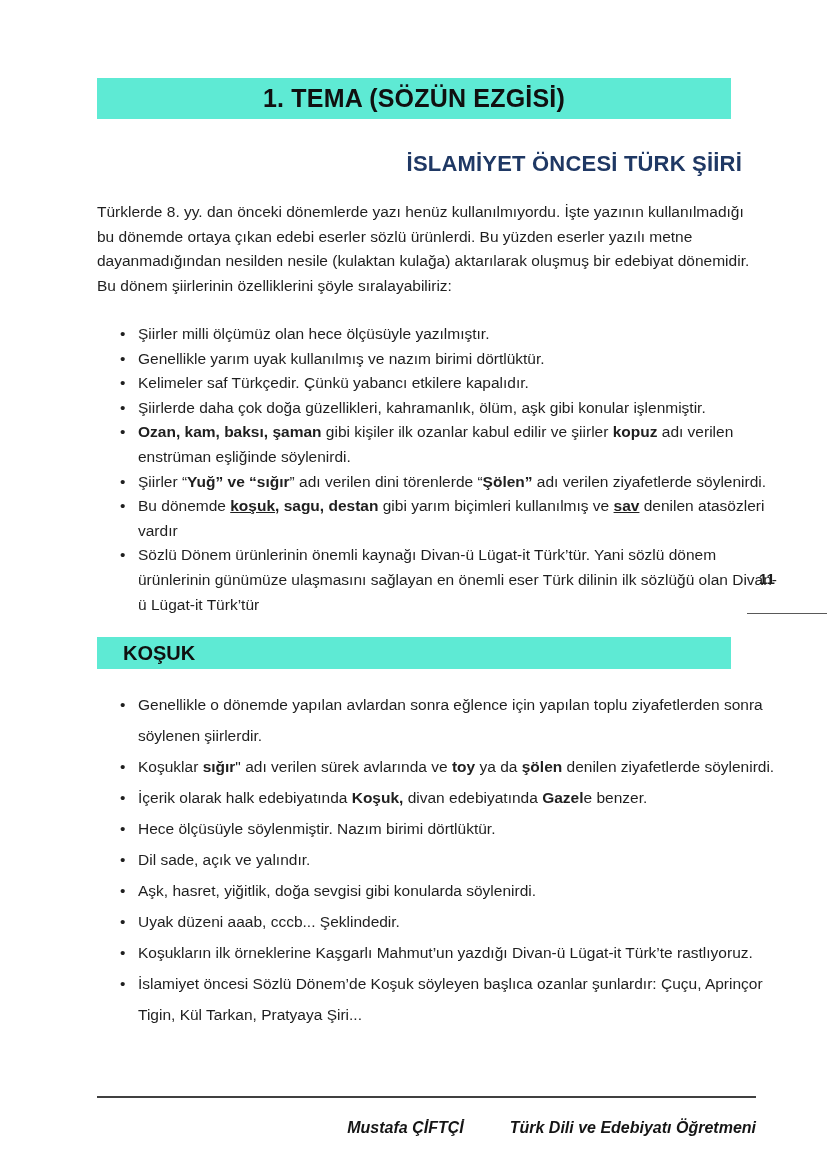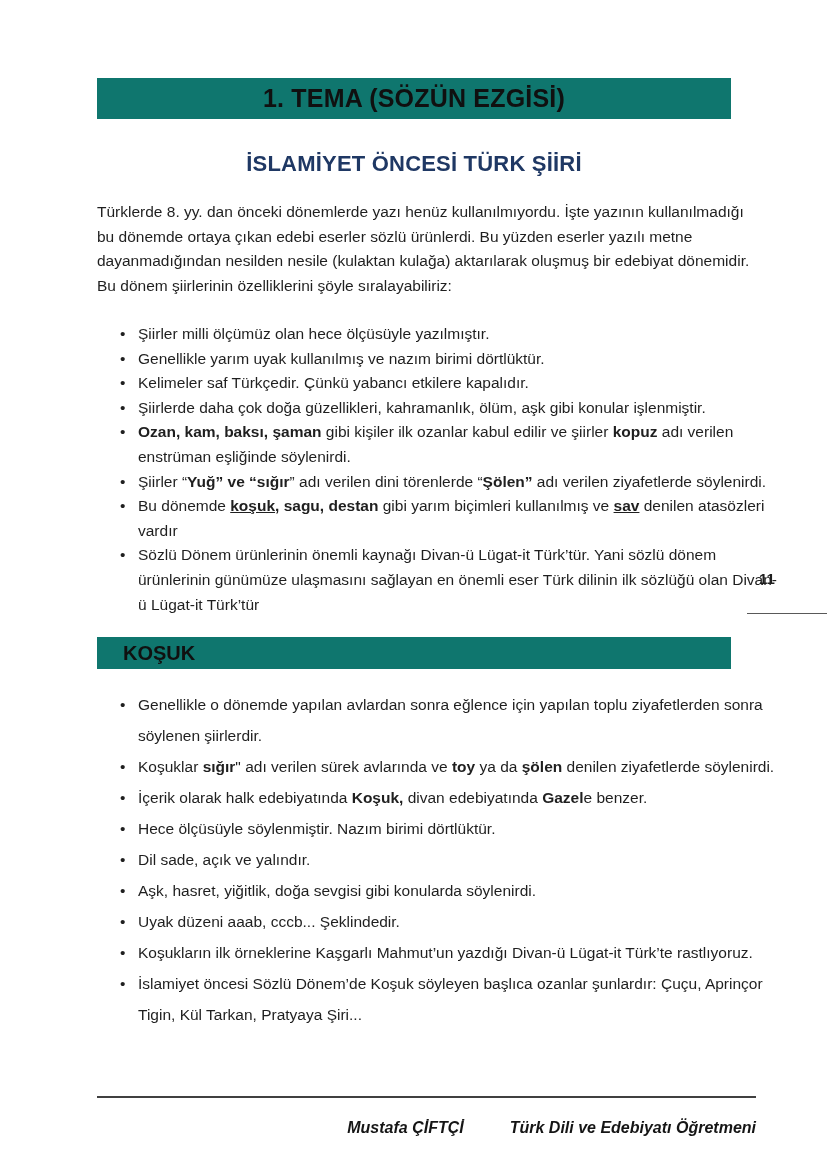--- a/index.html
+++ b/index.html
@@ -8,35 +8,35 @@
     background:#ffffff;
     font-family:"Liberation Sans","DejaVu Sans",sans-serif;
     color:#1f1f1f;
     position:relative;
     overflow:hidden;
   }
   .page{position:absolute;inset:0;}
 
   .banner{
     position:absolute;left:97px;width:634px;
-    background:#0f766e;color:#101010;font-weight:bold;
+    background:#5eead4;color:#101010;font-weight:bold;
   }
   .banner.theme{
     top:78px;height:41px;line-height:41px;
     text-align:center;font-size:25px;letter-spacing:0.2px;
   }
   .banner.kosuk{
     top:637px;height:32px;line-height:32px;
     text-align:left;padding-left:26px;width:608px;
     font-size:20px;
   }
 
   .section-title{
-    position:absolute;top:151px;left:97px;width:634px;
-    text-align:center;color:#1F3864;font-weight:bold;font-size:22px;
+    position:absolute;top:151px;left:108px;width:634px;
+    text-align:right;color:#1F3864;font-weight:bold;font-size:22px;
     letter-spacing:0.2px;
   }
 
   .intro{
     position:absolute;top:200px;left:97px;width:666px;
     font-size:15.5px;line-height:24.6px;
   }
 
   ul.doclist{
     list-style:none;margin:16px;padding:0;

